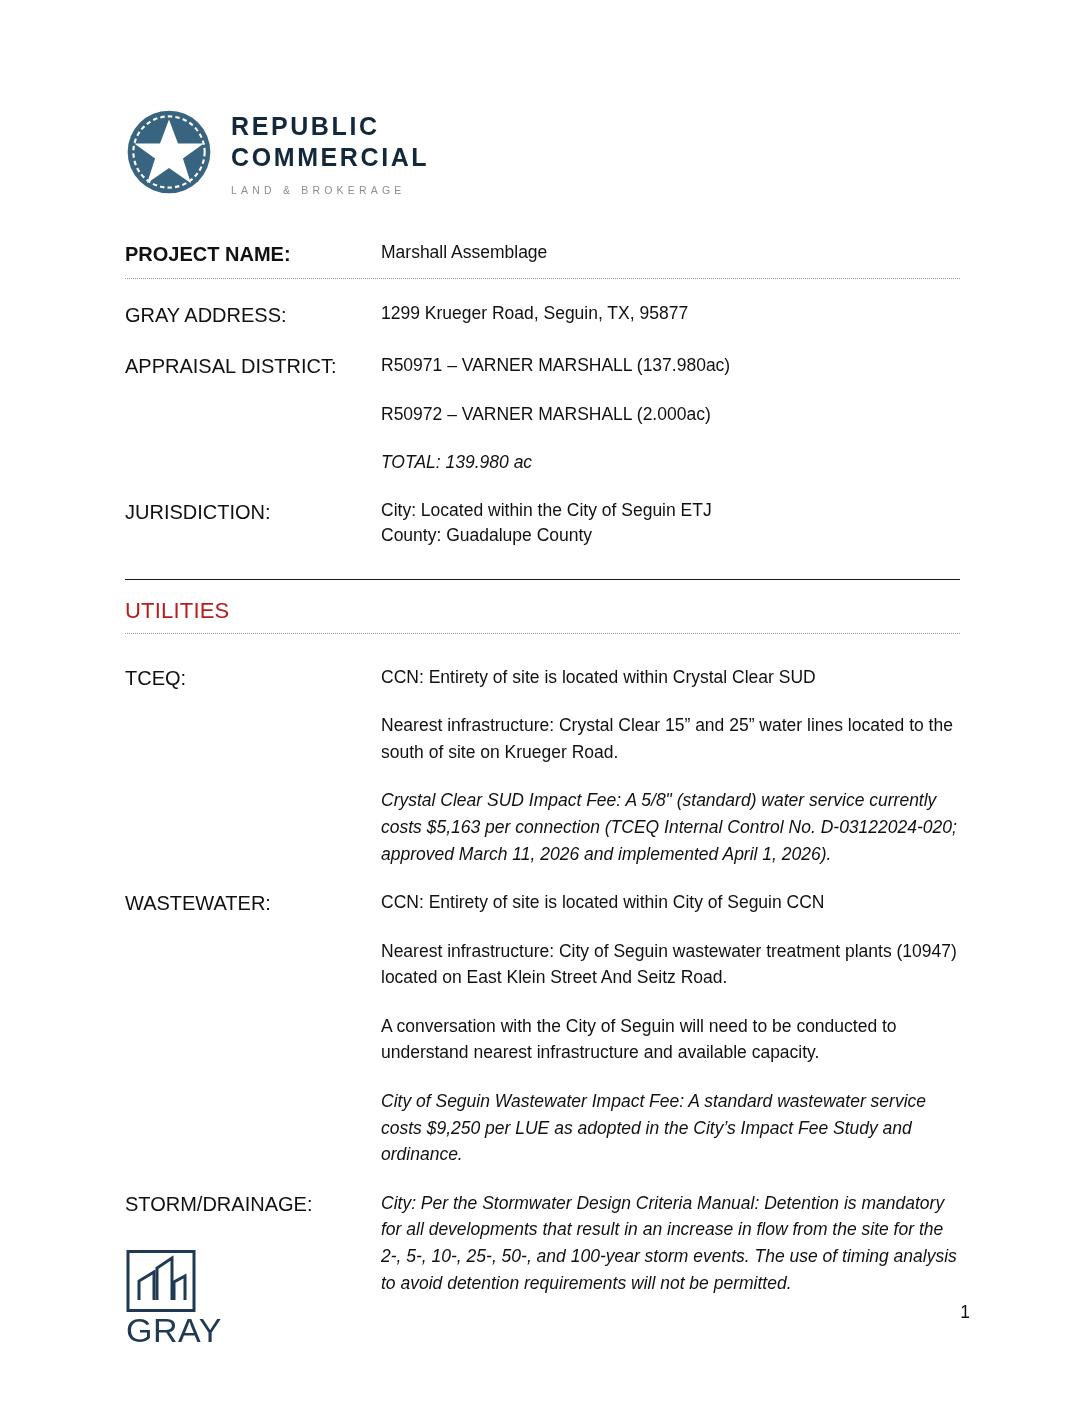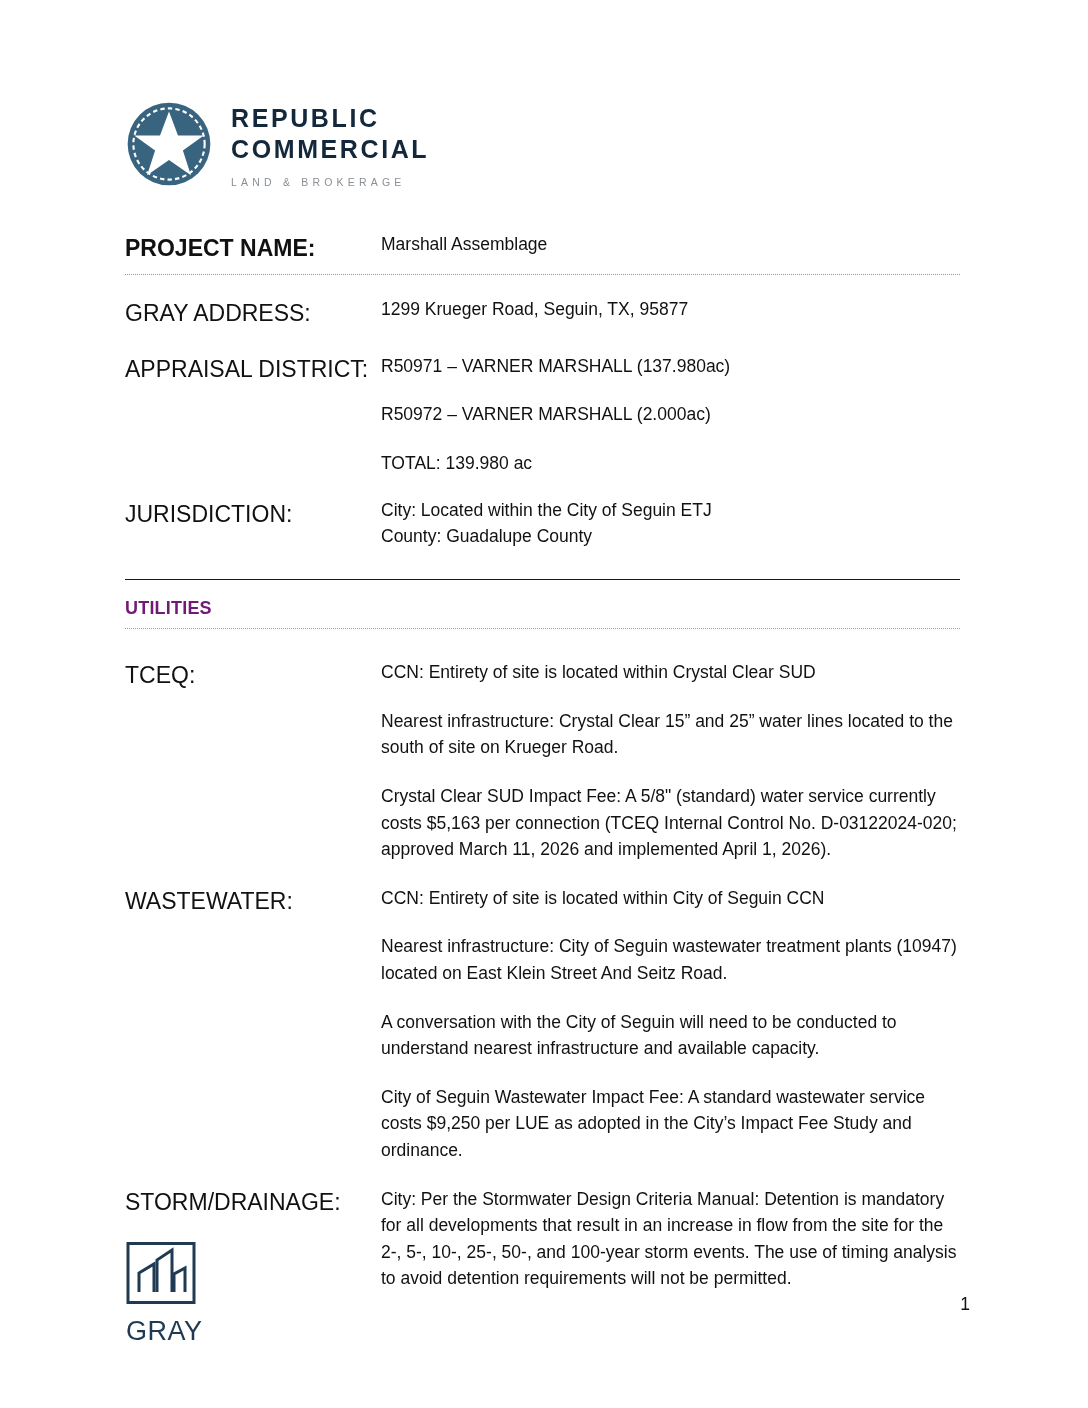--- a/index.html
+++ b/index.html
@@ -10,21 +10,21 @@
   body {
     width: 1088px;
     height: 1408px;
     font-family: "Liberation Sans", sans-serif;
     color: #111111;
     position: relative;
     overflow: hidden;
   }
   .page {
     position: absolute;
-    left: 0; top: 4px;
+    left: 0; top: 12px;
     width: 1088px;
     height: 1000px;
     background: #fff;
   }
 
   
   .brand {
     position: absolute;
     left: 125px;
     top: 96px;
@@ -66,21 +66,21 @@
     top: 228px;
     width: 835px;
   }
   .row {
     display: flex;
     align-items: flex-start;
   }
   .label-col {
     width: 256px;
     flex: 0 0 256px;
-    font-size: 23px;
+    font-size: 20px;
     line-height: 1.45;
     color: #111;
   }
   .label-col.bold { font-weight: bold; }
   .value-col {
     flex: 1 1 auto;
     font-size: 17.5px;
     line-height: 1.45;
     color: #111;
   }
@@ -103,45 +103,45 @@
   .gap-md { height: 22px; }
   .gap-lg { height: 30px; }
 
   .para {
     font-size: 17.5px;
     line-height: 1.52;
     margin: 0 0 22px 0;
     color: #111;
   }
   .para:last-child { margin-bottom: 0; }
-  .para.tight { margin-bottom: 0; }
+  .para.tight { margin-bottom: 0; font-style: italic; }
 
   .section-head {
-    font-size: 18px;
-    font-weight: bold;
-    color: #701a75;
+    font-size: 22px;
+    font-weight: normal;
+    color: #b91c1c;
     letter-spacing: 0.2px;
   }
 
   
   .gray-logo {
     position: absolute;
     left: 126px;
     top: 1238px;
     width: 74px;
   }
   .gray-mark { display: block; }
   .gray-word {
     font-family: "Liberation Sans", sans-serif;
-    font-size: 27px;
+    font-size: 34px;
     font-weight: normal;
     letter-spacing: 0.5px;
     color: #1f3a52;
     line-height: 1;
-    margin-top: 14px;
+    margin-top: 1px;
   }
   .page-num {
     position: absolute;
     right: 118px;
     top: 1290px;
     font-size: 17.5px;
     color: #111;
   }
 </style>
 </head>

